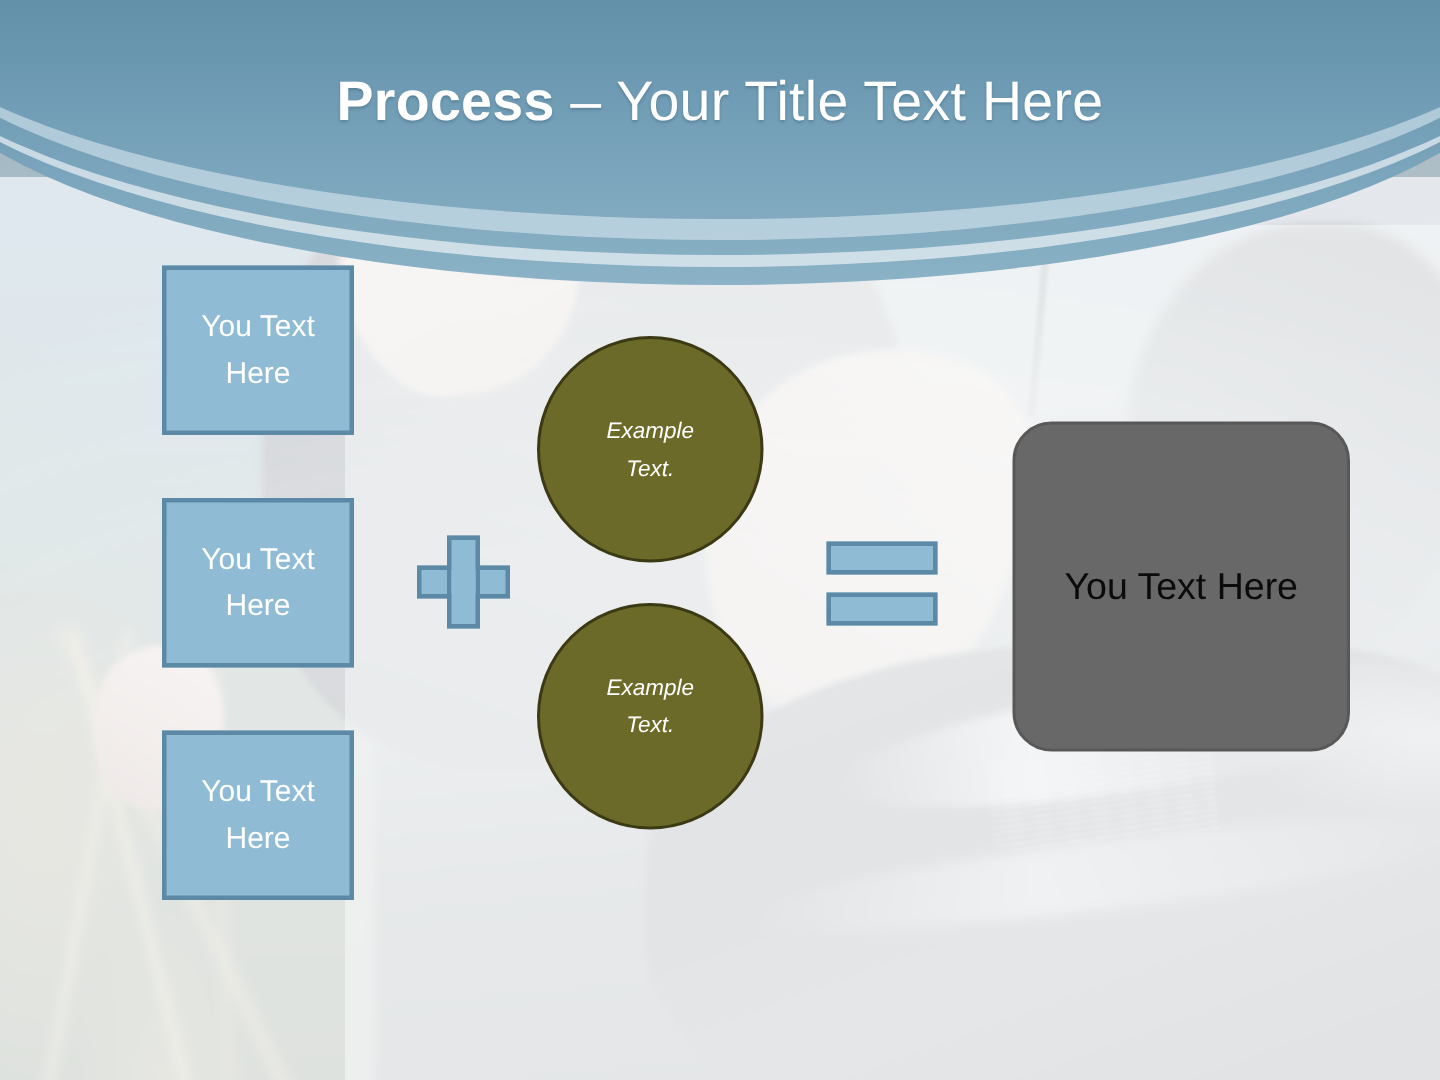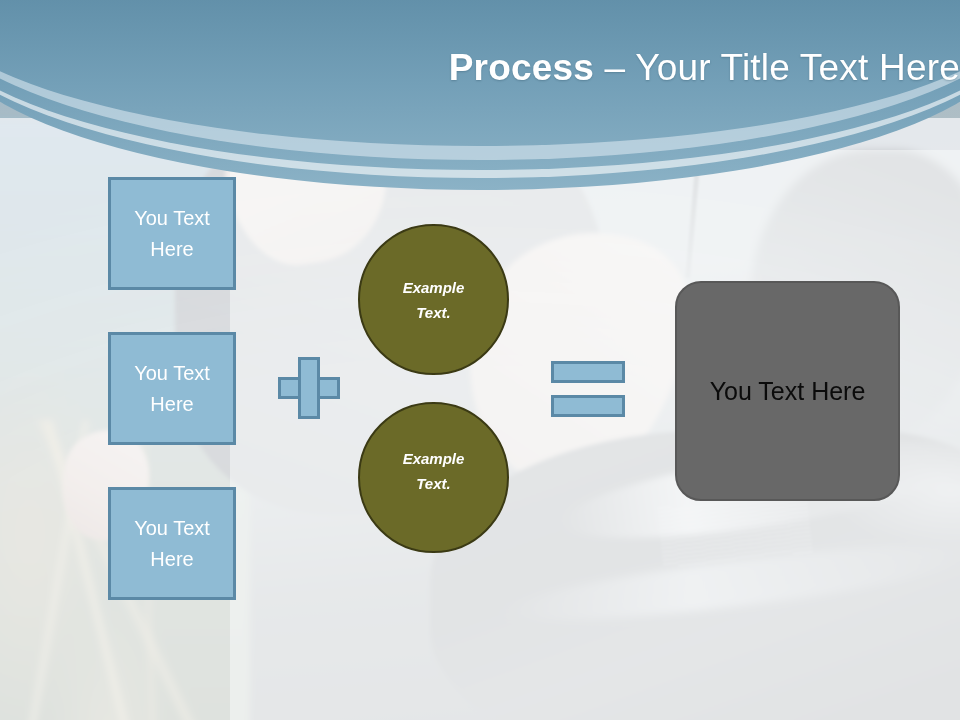--- a/index.html
+++ b/index.html
@@ -196,21 +196,21 @@
     left: -80px; right: -80px; top: -292px;
     height: 470px;
     border-bottom: 8px solid rgba(255,255,255,.6);
     border-radius: 0 0 52% 52% / 0 0 38% 38%;
     box-sizing: border-box;
   }
 
   .title {
     position: absolute;
     left: 0; right: 0; top: 47px;
-    text-align: right;
+    text-align: center;
     font-size: 37px;
     color: #ffffff;
     letter-spacing: .2px;
     white-space: nowrap;
     text-shadow: 0 1px 2px rgba(30,60,80,.28);
   }
   .title b { font-weight: 700; }
   .title span.light { font-weight: 400; }
 
   
@@ -239,21 +239,21 @@
     height: 151px;
     border-radius: 50%;
     background: #6b6a28;
     border: 2px solid #3b3a14;
     box-sizing: border-box;
     display: flex;
     align-items: center;
     justify-content: center;
     color: #ffffff;
     font-size: 15px;
-    font-weight: 700;
+    font-weight: 400;
     font-style: italic;
     line-height: 25px;
     text-align: center;
   }
   #circle1 { left: 358px; top: 224px; }
   #circle2 { left: 358px; top: 402px; }
   #circle2 .shape-text { margin-top: -14px; }
 
   .result-box {
     position: absolute;

